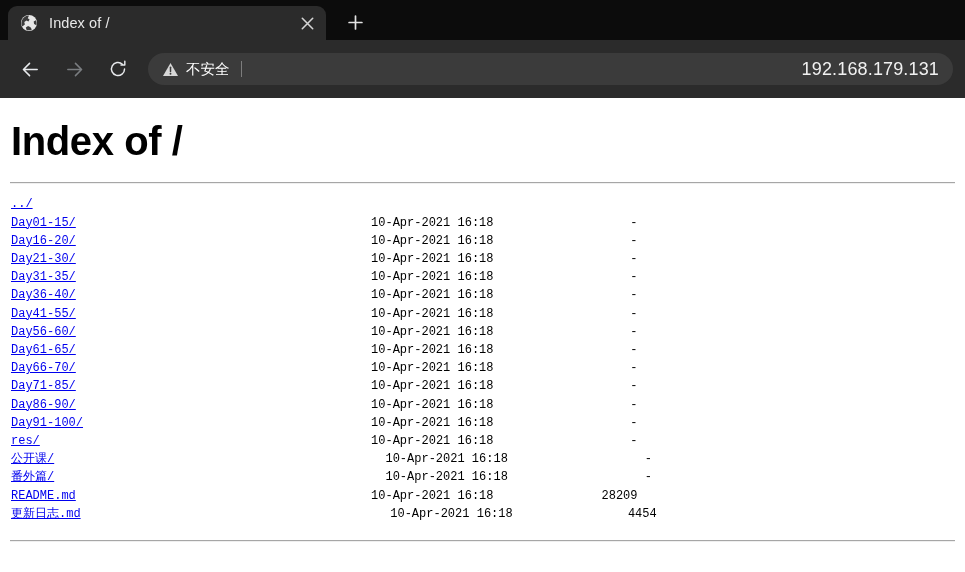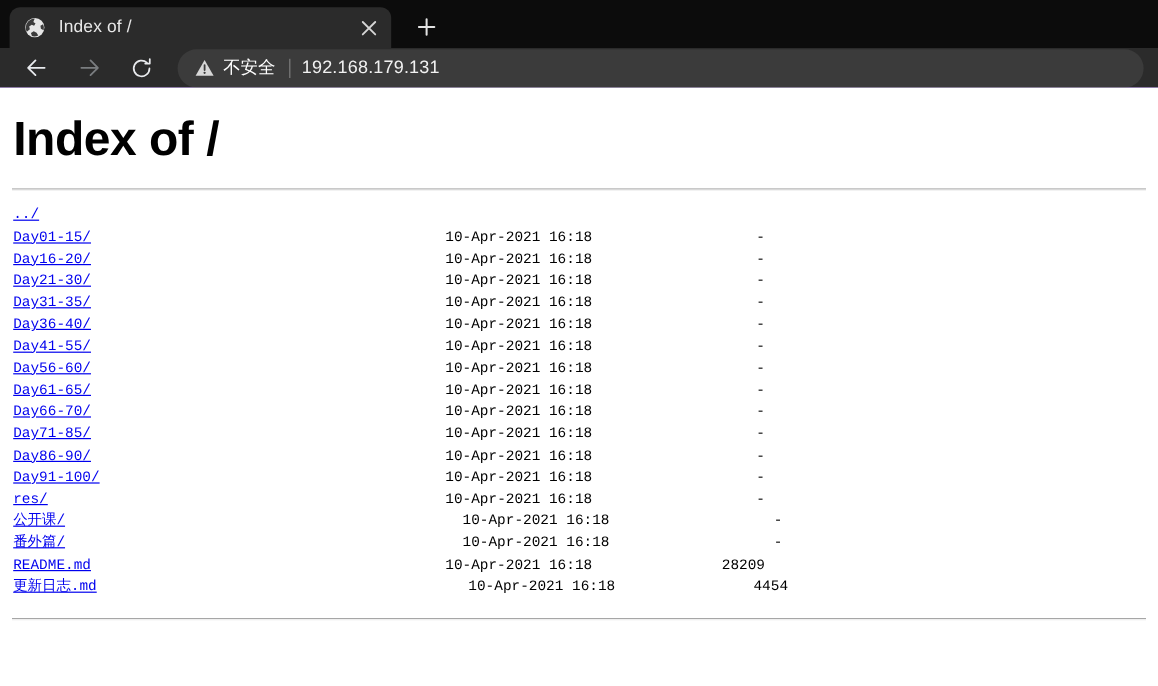--- a/index.html
+++ b/index.html
@@ -89,21 +89,21 @@
     display: flex;
     align-items: center;
     justify-content: center;
     color: #e3e3e3;
     cursor: pointer;
     flex: 0 0 auto;
   }
   .newtab svg { display:block; }
 
   .toolbar {
-    height: 33px;
+    height: 58px;
     background: #2b2b2b;
     display: flex;
     align-items: center;
     padding: 0 8px;
     box-sizing: border-box;
     flex: 0 0 auto;
   }
 
   .navbtn {
     width: 32px;
@@ -154,27 +154,28 @@
   .omni-sep {
     width: 1px;
     height: 16px;
     background: #7d7d7d;
     margin: 0 10px 0 11px;
     flex: 0 0 auto;
   }
 
   .omni-url {
     color: #f1f1f1;
-    font-size: 15px;
+    font-size: 18px;
     font-family: "Liberation Sans", sans-serif;
     white-space: nowrap;
     overflow: hidden;
     text-overflow: ellipsis;
     flex: 1 1 auto;
     letter-spacing: 0.15px;
+    text-align: right;
   }
 
   
   .viewport {
     flex: 1 1 auto;
     background: #ffffff;
     overflow: hidden;
     position: relative;
   }
 

